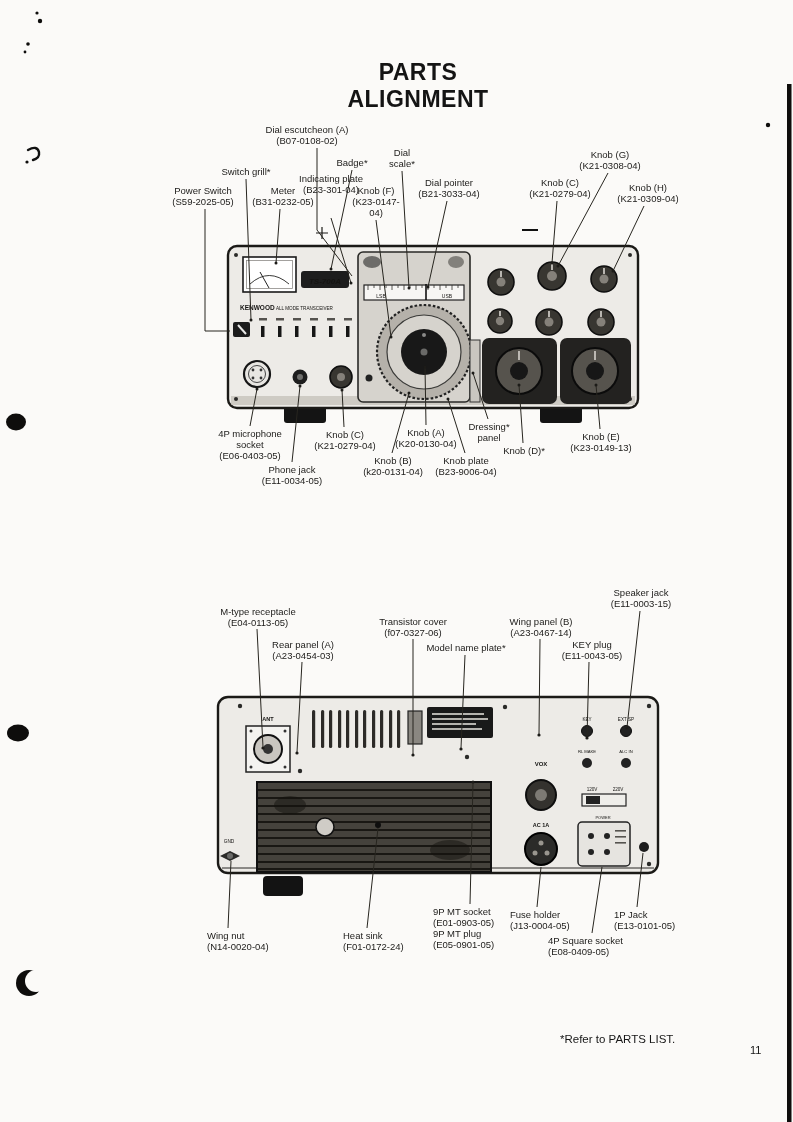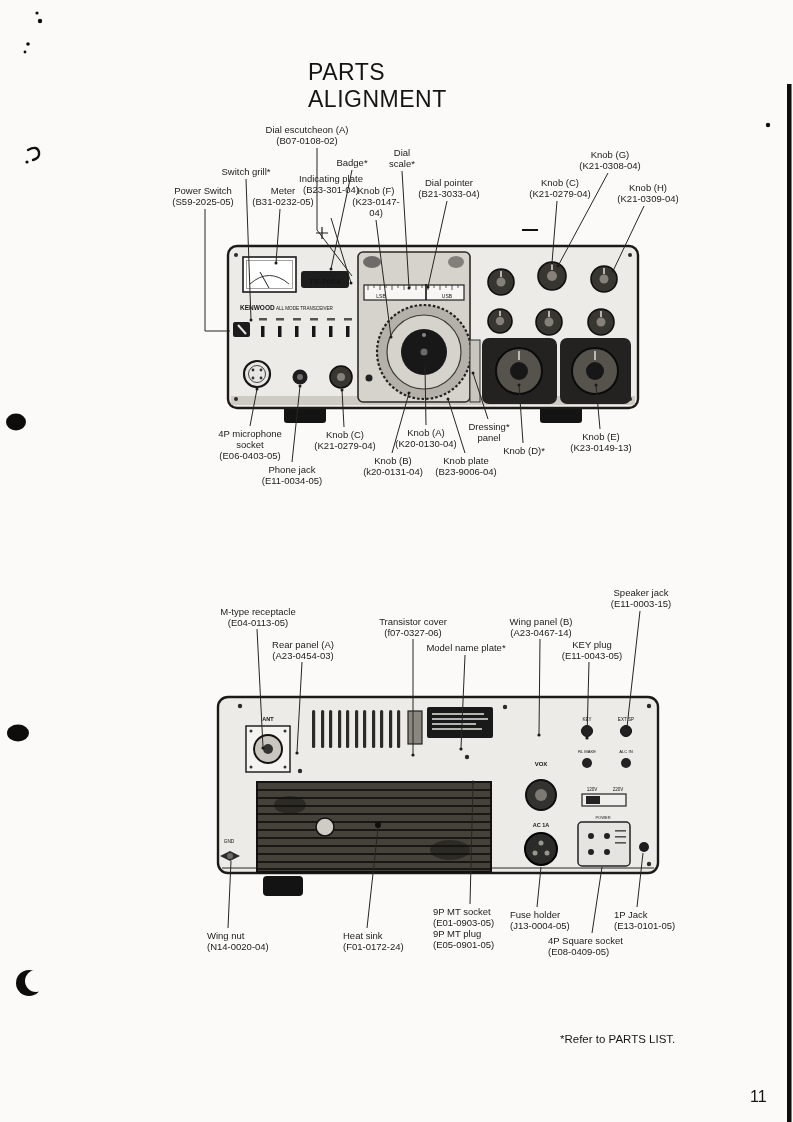--- a/index.html
+++ b/index.html
@@ -1,25 +1,25 @@
 <!DOCTYPE html>
 <html><head>
 <meta charset="utf-8">
 <style>
   *{box-sizing:border-box;margin:0;padding:0}
   body{margin:0;background:#fbfaf8;font-family:"Liberation Sans",sans-serif}
   .page{position:relative;width:793px;height:1122px;background:#fbfaf8;overflow:hidden}
   .art{position:absolute;left:0;top:0}
-  .title{position:absolute;left:308px;top:59px;width:220px;
-         font-size:23px;font-weight:400;letter-spacing:.5px;color:#141414}
+  .title{position:absolute;left:308px;top:59px;width:220px;text-align:center;
+         font-size:23px;font-weight:700;letter-spacing:.5px;color:#141414}
   .callout{position:absolute;font-size:9.5px;line-height:11px;color:#1c1b19;text-align:center}
   .callout.la{text-align:left}
   .footnote{position:absolute;left:560px;top:1033px;width:197px;
             font-size:11.5px;color:#161616}
-  .pagenum{position:absolute;left:750px;top:1088px;font-size:16px;color:#161616}
+  .pagenum{position:absolute;left:750px;top:1044px;font-size:11px;color:#161616}
   svg text{font-family:"Liberation Sans",sans-serif;fill:#151412}
   .panel{fill:#edebe7;stroke:#1b1a17;stroke-width:2.4}
   .lead{stroke:#27251f;stroke-width:1;fill:none}
   .ldot{fill:#1c1b18}
   .kn{fill:#383631;stroke:#0f0f0f;stroke-width:1.6}
   .knc{fill:#85817a}
   .knp{stroke:#c8c5bf;stroke-width:1.8}
   .scr{fill:#2a2a28}
 </style>
 </head>

